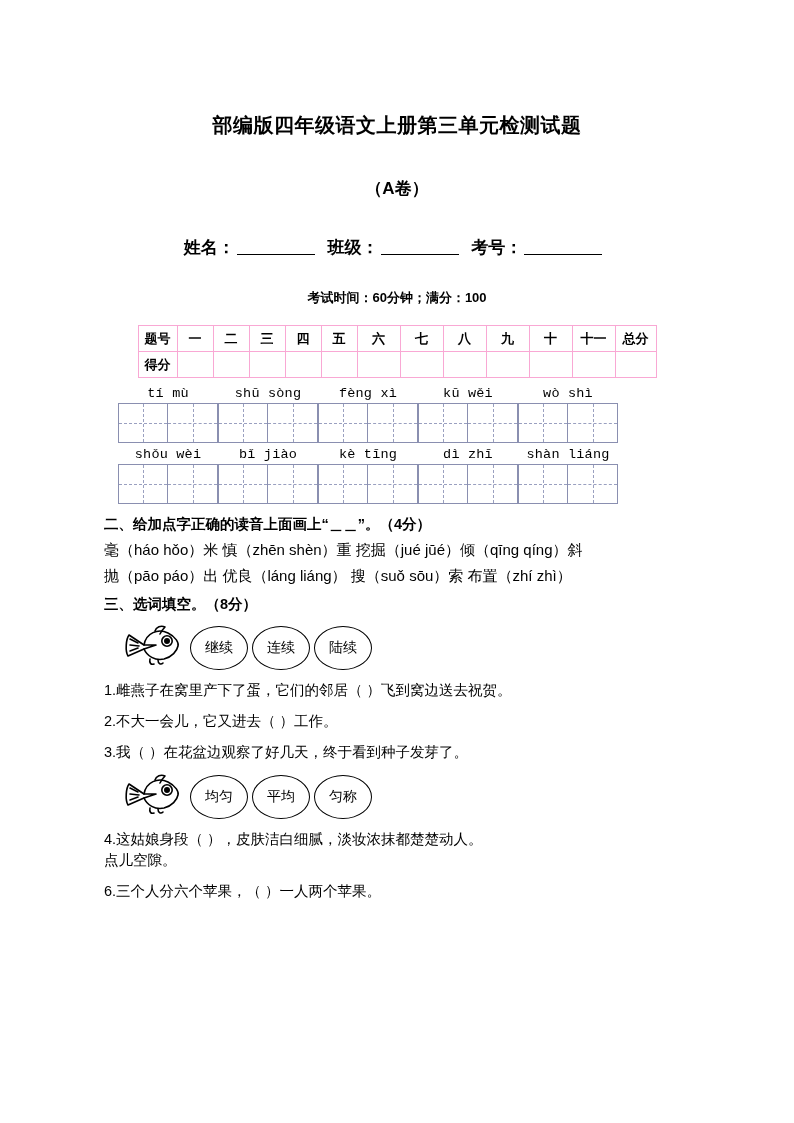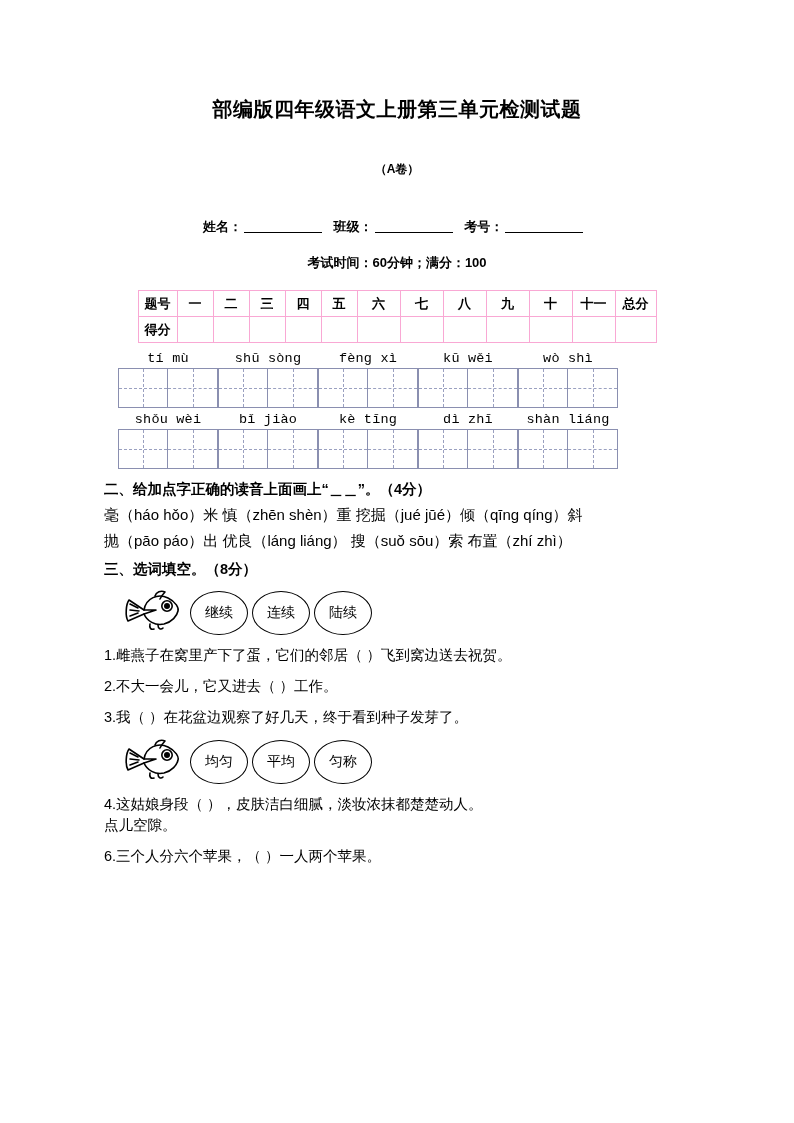--- a/index.html
+++ b/index.html
@@ -22,37 +22,37 @@
     padding: 0;
     box-sizing: border-box;
   }
 
   
   .doc-title {
     text-align: center;
     font-size: 20px;
     font-weight: bold;
     letter-spacing: 0.5px;
+    margin: 16px;
+    padding-top: 96px;
+    font-family: "Liberation Sans", "DejaVu Sans", sans-serif;
+  }
+  .doc-subtitle {
+    text-align: center;
+    font-size: 17px;
+    font-weight: bold;
     margin: 0;
-    padding-top: 96px;
-    font-family: "Liberation Sans", "DejaVu Sans", sans-serif;
-  }
-  .doc-subtitle {
-    text-align: center;
-    font-size: 12px;
-    font-weight: bold;
-    margin: 16px;
     padding-top: 22px;
     font-family: "Liberation Sans", "DejaVu Sans", sans-serif;
   }
   .id-line {
     text-align: center;
-    font-size: 13px;
-    font-weight: bold;
-    margin: 0;
+    font-size: 17px;
+    font-weight: bold;
+    margin: 12px;
     padding-top: 24px;
     font-family: "Liberation Sans", "DejaVu Sans", sans-serif;
     white-space: nowrap;
   }
   .id-line .blank {
     display: inline-block;
     width: 78px;
     border-bottom: 1.6px solid #000;
     vertical-align: -2px;
     margin: 0 2px;

